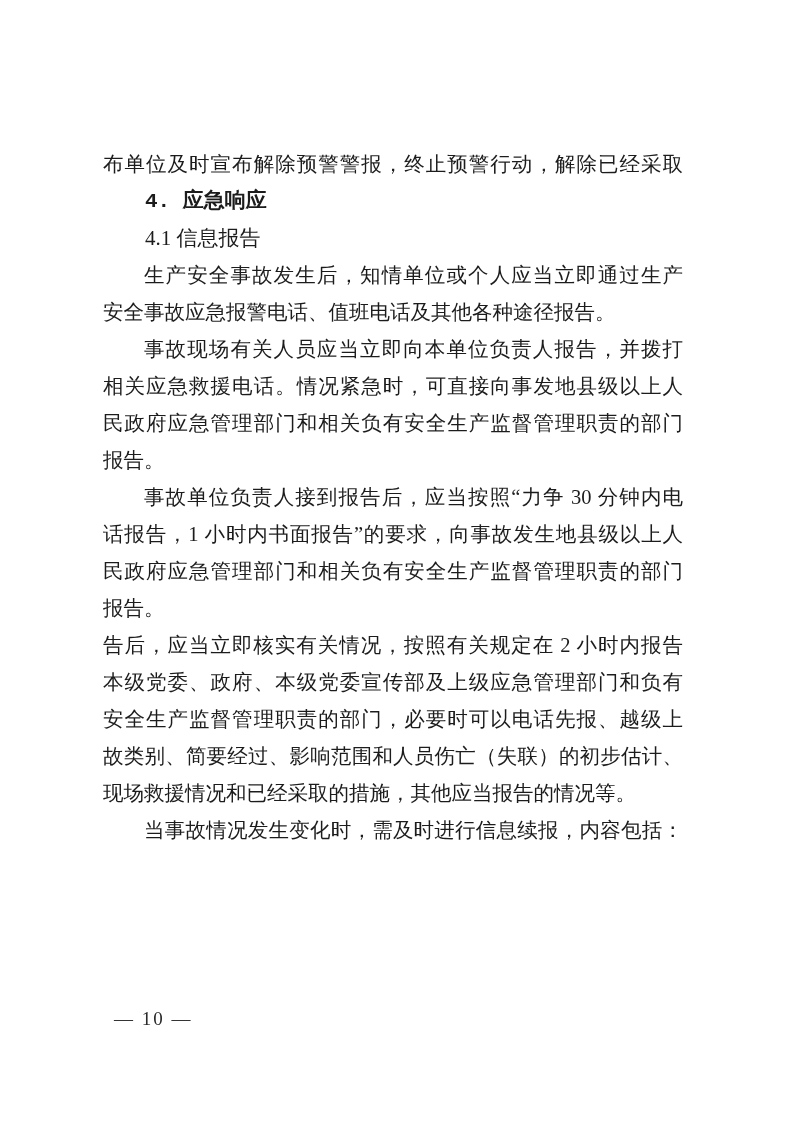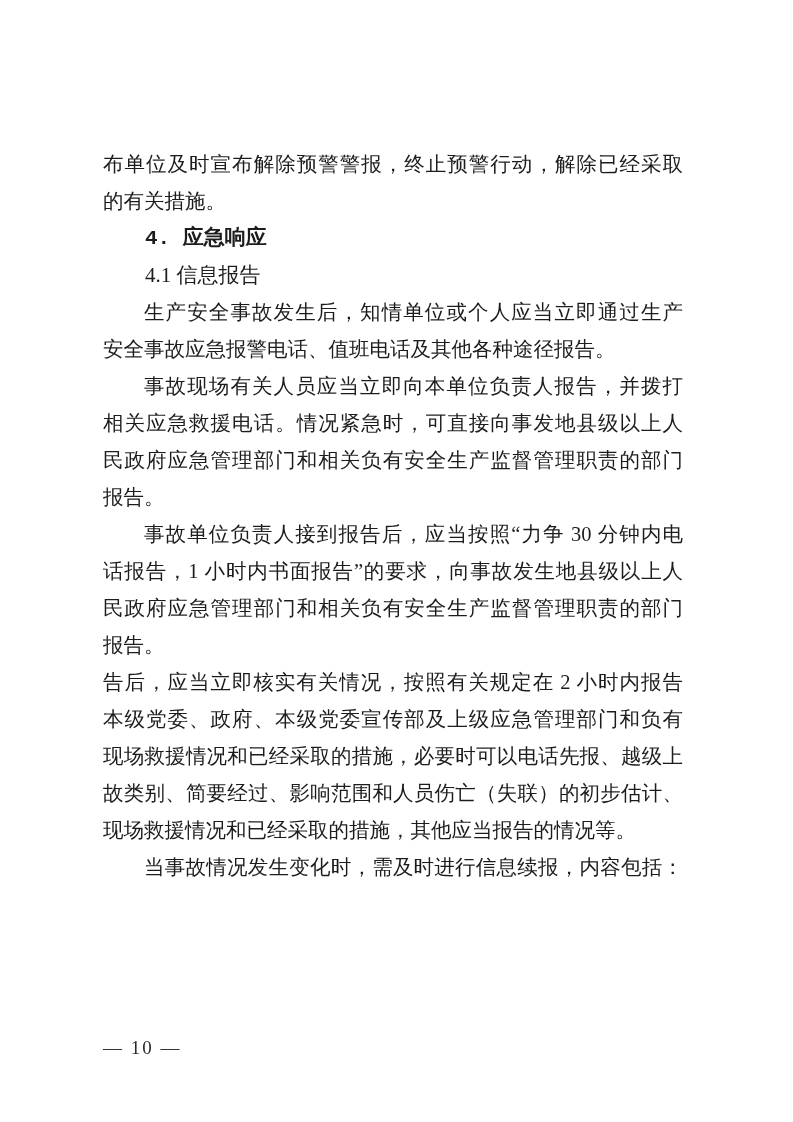--- a/index.html
+++ b/index.html
@@ -42,48 +42,46 @@
     font-family: Liberation Mono, monospace;
     font-weight: bold;
     font-size: 21px;
   }
   
   .h2 {
     font-size: 21px;
   }
   .footer {
     position: absolute;
-    left: 103px;
+    left: 114px;
     top: 1004px;
     font-size: 19px;
     line-height: 30px;
     color: #2a2a2a;
     letter-spacing: 2px;
-    margin-top: 29px;
   }
 </style>
 </head>
 <body>
 
 <div class="doc">
   <div class="line j">布单位及时宣布解除预警警报，终止预警行动，解除已经采取</div>
-  <div class="line">的有关措施。</div>
   <div class="line h1 ind">4. 应急响应</div>
   <div class="line h2 ind">4.1 信息报告</div>
   <div class="line ind j">生产安全事故发生后，知情单位或个人应当立即通过生产</div>
   <div class="line">安全事故应急报警电话、值班电话及其他各种途径报告。</div>
   <div class="line ind j">事故现场有关人员应当立即向本单位负责人报告，并拨打</div>
   <div class="line j">相关应急救援电话。情况紧急时，可直接向事发地县级以上人</div>
   <div class="line j">民政府应急管理部门和相关负有安全生产监督管理职责的部门</div>
   <div class="line">报告。</div>
   <div class="line ind j">事故单位负责人接到报告后，应当按照“力争 30 分钟内电</div>
   <div class="line j">话报告，1 小时内书面报告”的要求，向事故发生地县级以上人</div>
   <div class="line j">民政府应急管理部门和相关负有安全生产监督管理职责的部门</div>
   <div class="line">报告。</div>
   <div class="line j">告后，应当立即核实有关情况，按照有关规定在 2 小时内报告</div>
   <div class="line j">本级党委、政府、本级党委宣传部及上级应急管理部门和负有</div>
-  <div class="line j">现场救援情况和已经采取的措施，必要时可以电话先报、越级上</div>
+  <div class="line j">安全生产监督管理职责的部门，必要时可以电话先报、越级上</div>
   <div class="line j">故类别、简要经过、影响范围和人员伤亡（失联）的初步估计、</div>
   <div class="line">现场救援情况和已经采取的措施，其他应当报告的情况等。</div>
   <div class="line ind j">当事故情况发生变化时，需及时进行信息续报，内容包括：</div>
 </div>
 
 <div class="footer">— 10 —</div>
 
 </body></html>

